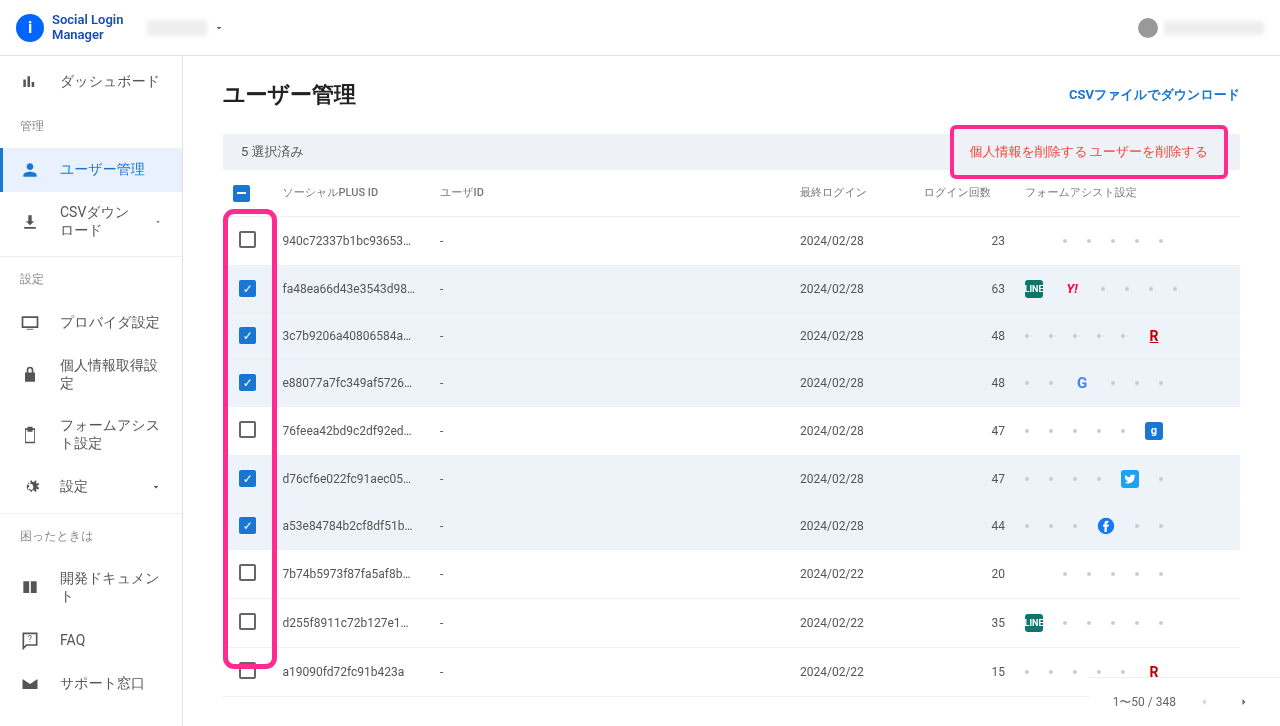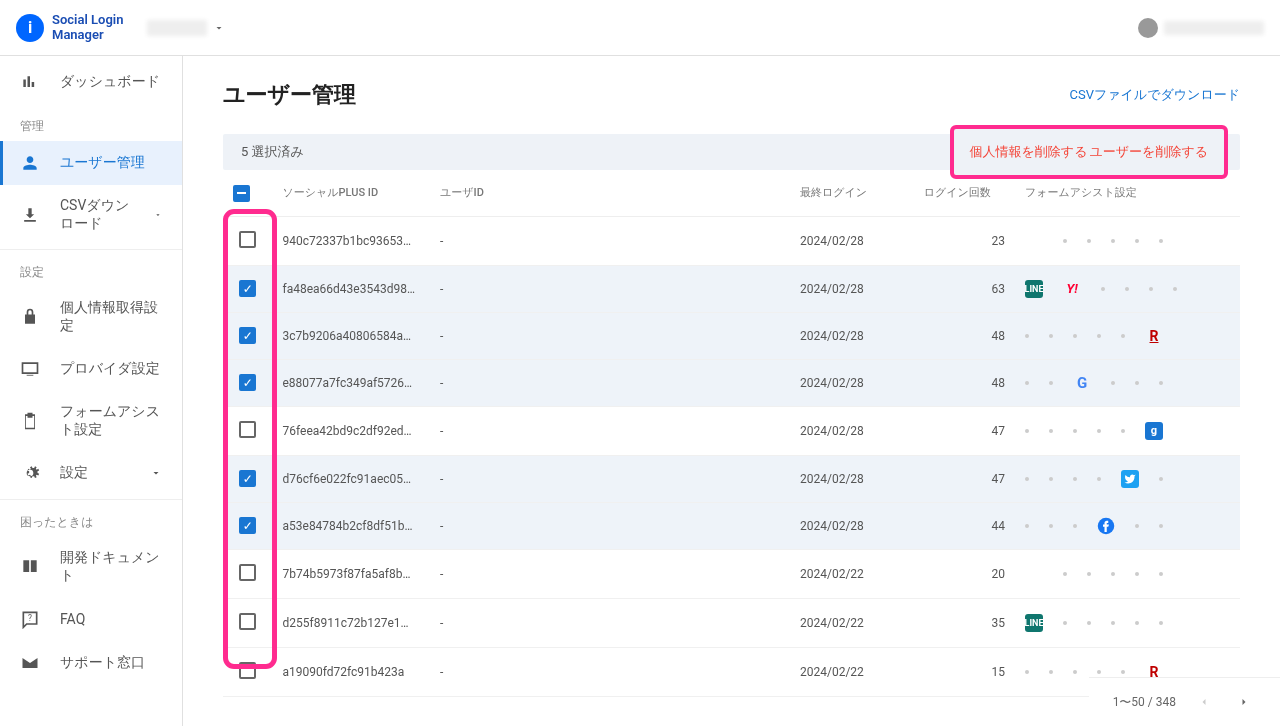--- a/index.html
+++ b/index.html
@@ -17,29 +17,29 @@
 .user-icon { width: 20px; height: 20px; background: #999; border-radius: 50%; }
 .user-blur { width: 100px; height: 14px; background: #eee; filter: blur(2px); border-radius: 2px; }
 
 
 .main { display: flex; flex: 1; overflow: hidden; }
 .sidebar { width: 183px; border-right: 1px solid #e0e0e0; overflow-y: auto; padding-top: 4px; }
 .nav-item { display: flex; align-items: center; gap: 20px; padding: 12px 20px; font-size: 14px; color: #555; cursor: pointer; }
 .nav-item.active { color: #1976d2; background: #e8f1fd; border-left: 3px solid #1976d2; padding-left: 17px; }
 .nav-icon { width: 20px; height: 20px; display: flex; align-items: center; justify-content: center; }
 .nav-icon svg { width: 20px; height: 20px; fill: currentColor; }
-.nav-section { font-size: 12px; color: #888; padding: 14px 20px 6px; border-top: 1px solid #eee; margin-top: 4px; }
+.nav-section { font-size: 12px; color: #888; padding: 14px 20px 13px; border-top: 1px solid #eee; margin-top: 4px; }
 .nav-section.first { border-top: none; margin-top: 0; }
 .nav-chevron { margin-left: auto; }
 
 
 .content { flex: 1; overflow-y: auto; padding: 24px 40px; position: relative; }
 .page-head { display: flex; align-items: center; justify-content: space-between; margin-bottom: 24px; }
 .page-title { font-size: 22px; font-weight: 600; color: #222; }
-.csv-link { color: #1976d2; font-size: 13px; font-weight: 400; text-decoration: none; }
+.csv-link { color: #1976d2; font-size: 13px; font-weight: 700; text-decoration: none; }
 
 
 .sel-bar { background: #eef2f7; padding: 9px 18px; display: flex; align-items: center; border-radius: 2px; }
 .sel-count { font-size: 13px; color: #555; }
 .sel-actions { margin-left: auto; display: flex; gap: 2px; border: 4px solid #ff2b8f; border-radius: 6px; padding: 14px 16px; margin-top: -18px; margin-bottom: -18px; margin-right: -6px; background: #eef2f7; }
 .sel-btn { color: #f44336; font-size: 13px; background: none; border: none; cursor: pointer; font-weight: 500; }
 
 
 .table { width: 100%; border-collapse: collapse; }
 .table th { text-align: left; font-size: 11px; font-weight: 500; color: #777; padding: 14px 10px; border-bottom: 1px solid #eee; white-space: nowrap; }
@@ -129,33 +129,33 @@
           </span>
         <span>CSVダウンロード</span>
         <svg class="chev nav-chevron" viewBox="0 0 24 24">
             <path d="M7 10l5 5 5-5z"></path>
           </svg>
       </div>
       <div class="nav-section">設定</div>
       <div class="nav-item">
         <span class="nav-icon">
             <svg viewBox="0 0 24 24">
-              <path d="M12 2a4 4 0 0 0-4 4v3H6v11h12V9h-2V6a4 4 0 0 0-4-4zm-2 4a2 2 0 1 1 4 0v3h-4V6z"></path>
-            </svg>
-          </span>
-        <span>個人情報取得設定</span>
-      </div>
-      <div class="nav-item">
-        <span class="nav-icon">
-            <svg viewBox="0 0 24 24">
               <path d="M3 5h18v12H3z" fill="none" stroke="currentColor" stroke-width="2"></path>
               <path d="M8 20h8v-1H8z"></path>
             </svg>
           </span>
         <span>プロバイダ設定</span>
+      </div>
+      <div class="nav-item">
+        <span class="nav-icon">
+            <svg viewBox="0 0 24 24">
+              <path d="M12 2a4 4 0 0 0-4 4v3H6v11h12V9h-2V6a4 4 0 0 0-4-4zm-2 4a2 2 0 1 1 4 0v3h-4V6z"></path>
+            </svg>
+          </span>
+        <span>個人情報取得設定</span>
       </div>
       <div class="nav-item">
         <span class="nav-icon">
             <svg viewBox="0 0 24 24">
               <path d="M9 2h6v2h3v18H6V4h3V2zm0 4H7v14h10V6h-2v2H9V6z"></path>
             </svg>
           </span>
         <span>フォームアシスト設定</span>
       </div>
       <div class="nav-item">

